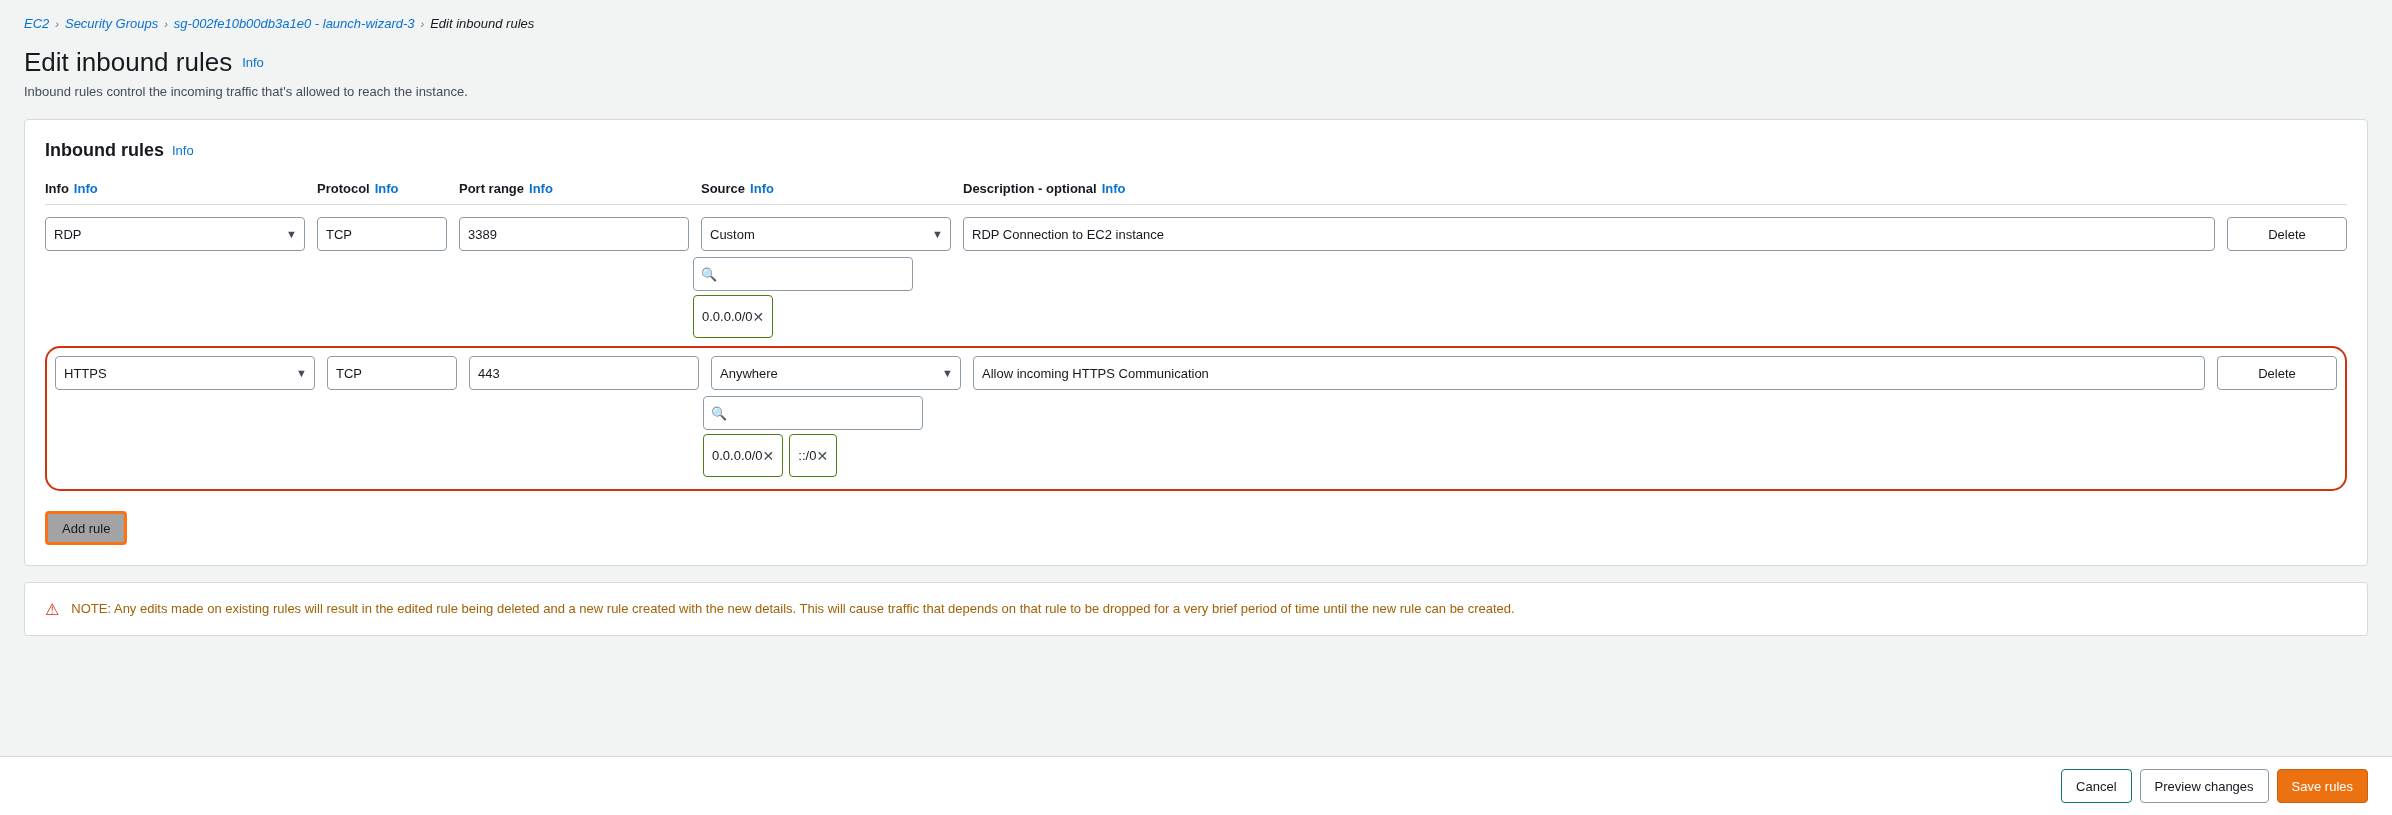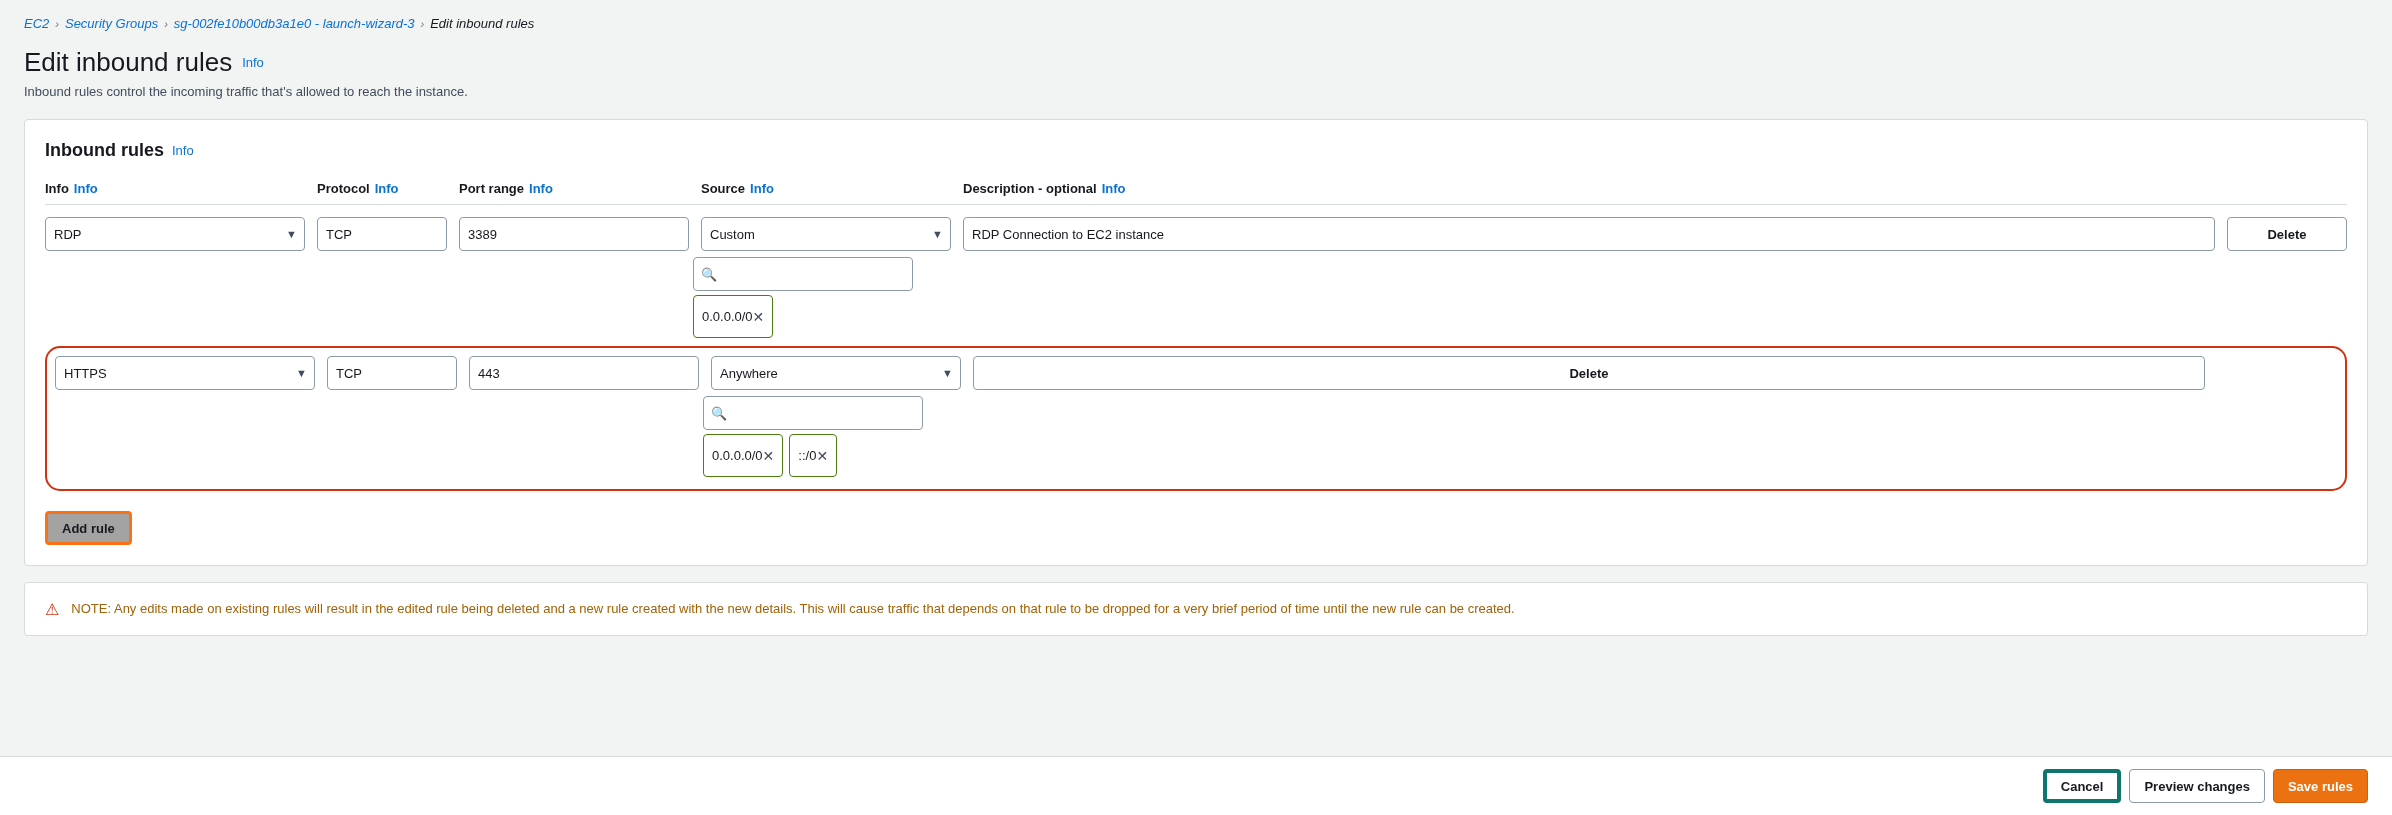--- a/index.html
+++ b/index.html
@@ -195,38 +195,38 @@
       display: flex;
       align-items: center;
     }
 
     
     .btn {
       height: 34px;
       padding: 0 14px;
       border-radius: 4px;
       font-size: 13px;
-      font-weight: 700;
+      font-weight: 400;
       cursor: pointer;
       white-space: nowrap;
     }
     .btn-delete {
       background: #fff;
       border: 1px solid #8d9ba8;
       color: #16191f;
     }
     .btn-add-rule {
       background: #a3a3a3;
       border: 3px solid #f97316;
       color: #16191f;
       margin-top: 12px;
     }
     .btn-cancel {
       background: #fff;
-      border: 4px solid #0f766e;
+      border: 1px solid #0f766e;
       color: #16191f;
     }
     .btn-preview {
       background: #fff;
       border: 1px solid #8d9ba8;
       color: #16191f;
     }
     .btn-save {
       background: #ec7211;
       border: 1px solid #cc5f0a;
@@ -393,20 +393,21 @@
         <input type="text" class="input-readonly" value="443" readonly="" style="">
         <div class="select-wrapper">
           <select>
             <option>Custom</option>
             <option selected="">Anywhere</option>
             <option>My IP</option>
             <option>Anywhere-IPv6</option>
           </select>
           <span class="chevron">▼</span>
         </div>
+        <input type="text" value="Allow incoming HTTPS Communication" style="">
         <button class="btn btn-delete">Delete</button>
       </div>
 
       <div style="padding-left: 648px; display: flex; gap: 6px; margin-top: 4px; margin-bottom: 4px;">
         <div class="search-input-wrapper" style="width: 220px;">
           <span class="search-icon">🔍</span>
           <input type="text" placeholder="" style="font-size: 13px;">
         </div>
       </div>
 

